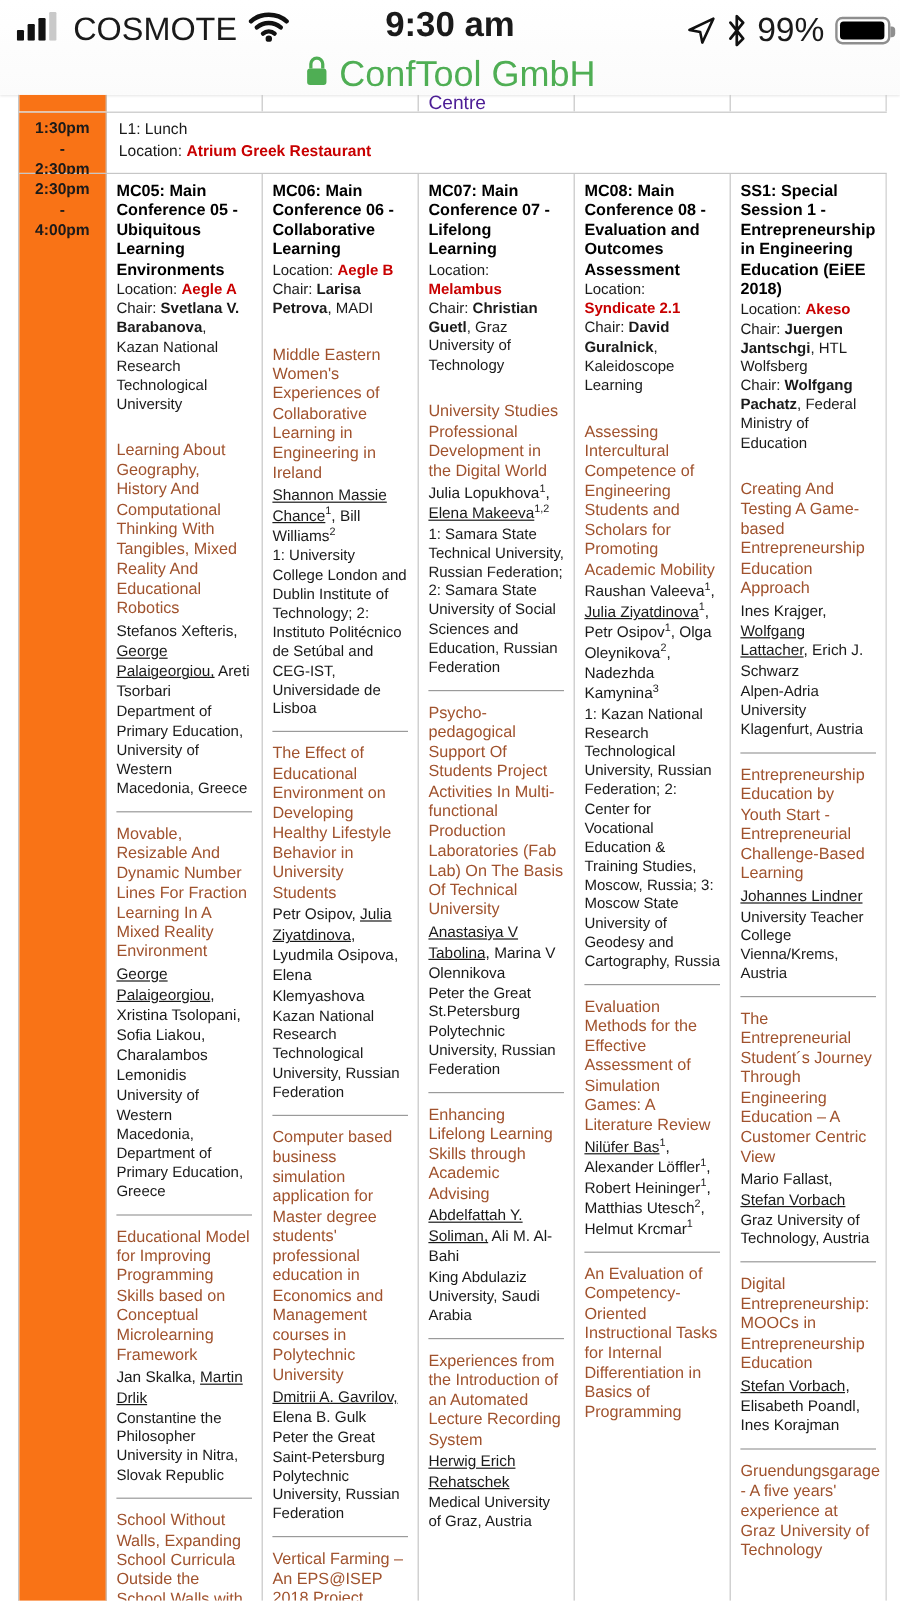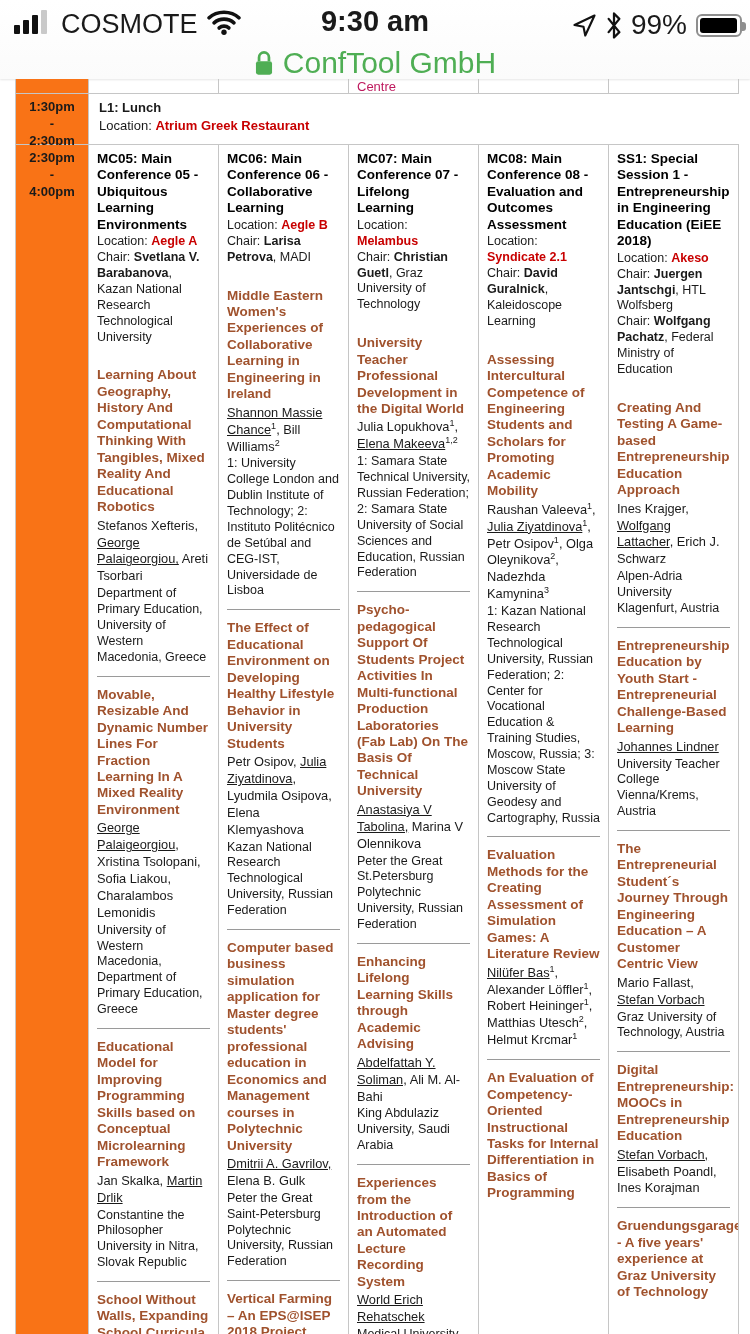--- a/index.html
+++ b/index.html
@@ -12,43 +12,43 @@
   
   .header { height:79px; position:relative; background:linear-gradient(#ffffff,#fbfbfb); box-shadow:0 1px 2px rgba(0,0,0,.10); }
   .statusbar { position:relative; height:46px; }
   .sb-left { position:absolute; left:14px; top:9px; display:flex; align-items:flex-start; gap:9px; }
   .carrier { font-size:27px; }
   .sb-center { position:absolute; left:0; width:100%; text-align:center; top:5px; font-size:29px; font-weight:bold; pointer-events:none; }
   .sb-right { position:absolute; right:8px; top:9px; display:flex; align-items:center; gap:9px; font-size:28px; }
   .battery { position:relative; width:46px; height:23px; border:2px solid #8e8e8e; border-radius:6px; }
   .battery .fill { position:absolute; top:2px; bottom:2px; left:2px; right:3px; background:#000; border-radius:3px; }
   .battery .nub { position:absolute; right:-6px; top:6px; width:4px; height:9px; background:#8e8e8e; border-radius:0 3px 3px 0; }
-  .titlebar { height:33px; display:flex; justify-content:center; align-items:center; gap:9px; font-size:30px; color:#4fae54; }
+  .titlebar { height:33px; display:flex; justify-content:center; gap:9px; font-size:30px; color:#4fae54; }
   
   .tablewrap { position:absolute; top:79px; left:0; right:0; bottom:0; padding-left:15px; }
   .tbl { width:724px; height:100%; border-left:1px solid #c6c6c6; display:flex; flex-direction:column; }
   .row-partial { display:flex; height:15px; border-bottom:1px solid #c6c6c6; flex:none; overflow:hidden; }
   .row-lunch { display:flex; height:51px; border-bottom:1px solid #c6c6c6; flex:none; }
   .row-sessions { display:flex; flex:1 1 auto; overflow:hidden; }
   .tcol { width:73px; flex:none; background:#f97316; border-right:1px solid #c6c6c6; }
   .tcell { text-align:center; font-weight:bold; font-size:13px; line-height:17px; padding-top:4px; }
   .ccol { width:130px; flex:none; border-right:1px solid #c6c6c6; }
-  .pcell { font-size:13px; line-height:15px; padding:0 8px; color:#be185d; overflow:hidden; }
+  .pcell { font-size:16px; line-height:15px; padding:0 8px; color:#4c1d95; overflow:hidden; }
   .lunch-content { flex:1 1 auto; padding:5px 10px; font-size:13px; line-height:18px; }
-  .lunch-title { font-weight:bold; }
+  .lunch-title { font-weight:normal; }
   .loc { color:#c80000; font-weight:bold; }
   
   .scell { width:130px; flex:none; border-right:1px solid #c6c6c6; padding:6px 8px 0 8px; overflow:hidden; font-size:12.5px; line-height:1.27; }
   .scode { color:#000000; font-weight:bold; font-size:13.5px; line-height:1.22; margin-bottom:1px; }
   .line { font-size:12.5px; line-height:1.27; }
   .line b { font-weight:bold; }
   .sep { border-top:1px solid #9a9a9a; margin:10px 0; height:0; }
   .line + .paper { margin-top:22px; }
   .paper { margin-bottom:4px; }
-  .ptitle { color:#a0522d; font-weight:bold; font-size:13.5px; line-height:1.22; margin-bottom:2px; }
+  .ptitle { color:#a0522d; font-weight:normal; font-size:13.5px; line-height:1.22; margin-bottom:2px; }
   .pauth { font-weight:normal; font-size:12.8px; line-height:1.32; }
   .pauth .u { text-decoration:underline; }
   sup { font-size:9px; line-height:0; }
   .paff { font-size:12.5px; line-height:1.27; margin-top:1px; }
   svg { display:block; }
 </style>
 </head>
 <body>
 
 <div class="header">
@@ -185,55 +185,55 @@
           <div class="sep"></div>
           <div class="paper">
             <div class="ptitle">Vertical Farming – An EPS@ISEP 2018 Project</div>
           </div>
         </div>
         <div class="scell">
           <div class="scode">MC07: Main Conference 07 - Lifelong Learning</div>
           <div class="line"><span>Location: </span><span class="loc">Melambus</span></div>
           <div class="line"><span>Chair: </span><b>Christian Guetl</b><span>, Graz University of Technology</span></div>
           <div class="paper">
-            <div class="ptitle">University Teacher Professional Development in the Digital World</div>
+            <div class="ptitle">University Studies Professional Development in the Digital World</div>
             <div class="pauth"><span>Julia Lopukhova</span><sup>1</sup><span>, </span><span class="u">Elena Makeeva</span><sup>1,2</sup></div>
             <div class="paff">1: Samara State Technical University, Russian Federation; 2: Samara State University of Social Sciences and Education, Russian Federation</div>
           </div>
           <div class="sep"></div>
           <div class="paper">
             <div class="ptitle">Psycho-pedagogical Support Of Students Project Activities In Multi-functional Production Laboratories (Fab Lab) On The Basis Of Technical University</div>
             <div class="pauth"><span class="u">Anastasiya V Tabolina,</span><span> Marina V Olennikova</span></div>
             <div class="paff">Peter the Great St.Petersburg Polytechnic University, Russian Federation</div>
           </div>
           <div class="sep"></div>
           <div class="paper">
             <div class="ptitle">Enhancing Lifelong Learning Skills through Academic Advising</div>
             <div class="pauth"><span class="u">Abdelfattah Y. Soliman,</span><span> Ali M. Al-Bahi</span></div>
             <div class="paff">King Abdulaziz University, Saudi Arabia</div>
           </div>
           <div class="sep"></div>
           <div class="paper">
             <div class="ptitle">Experiences from the Introduction of an Automated Lecture Recording System</div>
-            <div class="pauth"><span class="u">World Erich Rehatschek</span></div>
+            <div class="pauth"><span class="u">Herwig Erich Rehatschek</span></div>
             <div class="paff">Medical University of Graz, Austria</div>
           </div>
         </div>
         <div class="scell">
           <div class="scode">MC08: Main Conference 08 - Evaluation and Outcomes Assessment</div>
           <div class="line"><span>Location: </span><span class="loc">Syndicate 2.1</span></div>
           <div class="line"><span>Chair: </span><b>David Guralnick</b><span>, Kaleidoscope Learning</span></div>
           <div class="paper">
             <div class="ptitle">Assessing Intercultural Competence of Engineering Students and Scholars for Promoting Academic Mobility</div>
             <div class="pauth"><span>Raushan Valeeva</span><sup>1</sup><span>, </span><span class="u">Julia Ziyatdinova</span><sup>1</sup><span>, Petr Osipov</span><sup>1</sup><span>, Olga Oleynikova</span><sup>2</sup><span>, Nadezhda Kamynina</span><sup>3</sup></div>
             <div class="paff">1: Kazan National Research Technological University, Russian Federation; 2: Center for Vocational Education &amp; Training Studies, Moscow, Russia; 3: Moscow State University of Geodesy and Cartography, Russia</div>
           </div>
           <div class="sep"></div>
           <div class="paper">
-            <div class="ptitle">Evaluation Methods for the Creating Assessment of Simulation Games: A Literature Review</div>
+            <div class="ptitle">Evaluation Methods for the Effective Assessment of Simulation Games: A Literature Review</div>
             <div class="pauth"><span class="u">Nilüfer Bas</span><sup>1</sup><span>, Alexander Löffler</span><sup>1</sup><span>, Robert Heininger</span><sup>1</sup><span>, Matthias Utesch</span><sup>2</sup><span>, Helmut Krcmar</span><sup>1</sup></div>
           </div>
           <div class="sep"></div>
           <div class="paper">
             <div class="ptitle">An Evaluation of Competency-Oriented Instructional Tasks for Internal Differentiation in Basics of Programming</div>
           </div>
         </div>
         <div class="scell">
           <div class="scode">SS1: Special Session 1 - Entrepreneurship in Engineering Education (EiEE 2018)</div>
           <div class="line"><span>Location: </span><span class="loc">Akeso</span></div>

